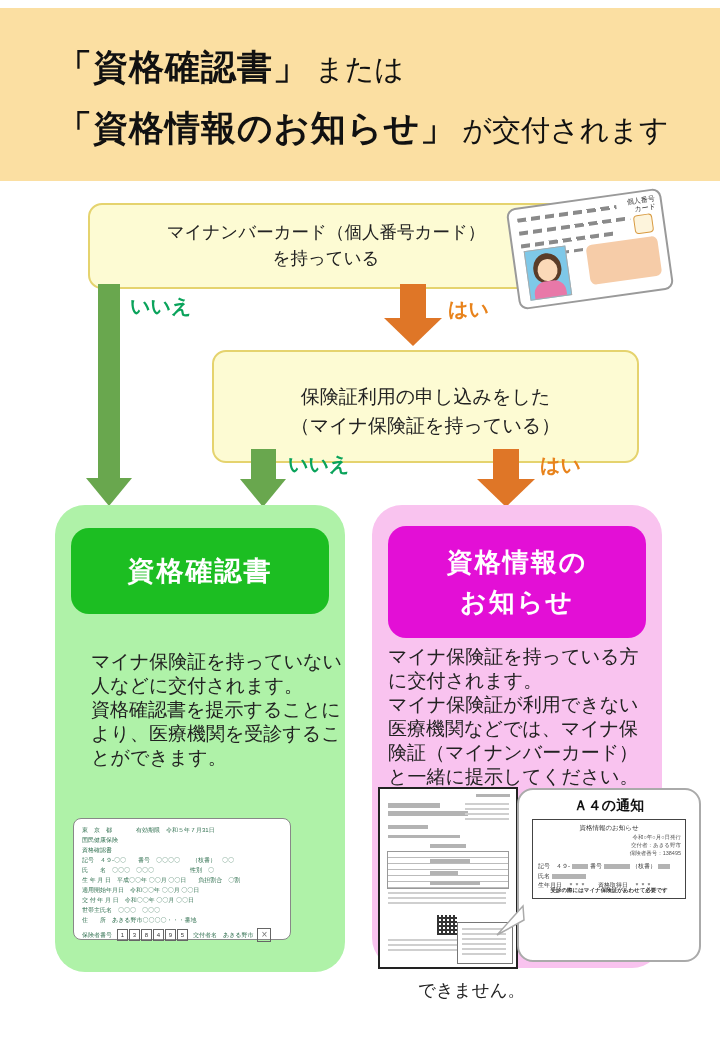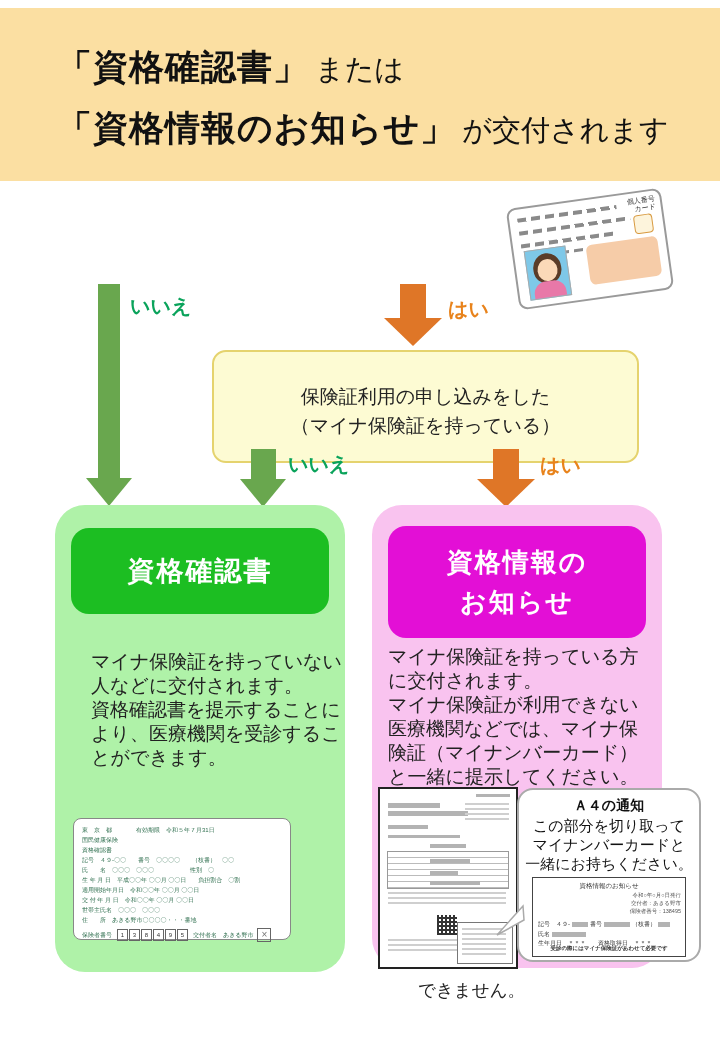--- a/index.html
+++ b/index.html
@@ -109,20 +109,22 @@
 
 <div id="page">
 
   <div class="abs banner">
     <div class="title">
       <div class="tl"><span class="b">「資格確認書」</span><span class="n">または</span></div>
       <div class="tl"><span class="b">「資格情報のお知らせ」</span><span class="n">が交付されます</span></div>
     </div>
   </div>
 
+  <div class="abs qbox qbox1">マイナンバーカード（個人番号カード）
+を持っている</div>
 
   <div class="abs mycard">
     <div class="mc-corner">個人番号
 カード</div>
     <div class="mc-dash mc-d1"></div>
     <div class="mc-dash mc-d2"></div>
     <div class="mc-dash mc-d3"></div>
     <div class="mc-dash mc-d4"></div>
     <div class="mc-chip"></div>
     <div class="mc-photo">
@@ -218,23 +220,20 @@
     <div class="dcut">
         <div class="dpara"></div>
       </div>
   </div>
 
   <div class="abs a4bubble">
     <svg width="30" height="36">
         <polygon points="28,4 2,33 29,18" fill="#fff" stroke="#aaa" stroke-width="1.5"></polygon>
       </svg>
     <div class="a4b-title">Ａ４の通知</div>
-    <div class="a4b-body">この部分を切り取って
-マイナンバーカードと
-一緒にお持ちください。</div>
     <div class="cutout">
       <div class="co-title">資格情報のお知らせ</div>
       <div class="co-right">
         <div>令和○年○月○日発行</div>
         <div>交付者：あきる野市</div>
         <div>保険者番号：138495</div>
       </div>
       <div class="co-row" style="top:42px;">
         <span>記号　４９-</span><span class="co-bar" style="width:16px;"></span>
         <span>番号</span><span class="co-bar" style="width:26px;"></span>

